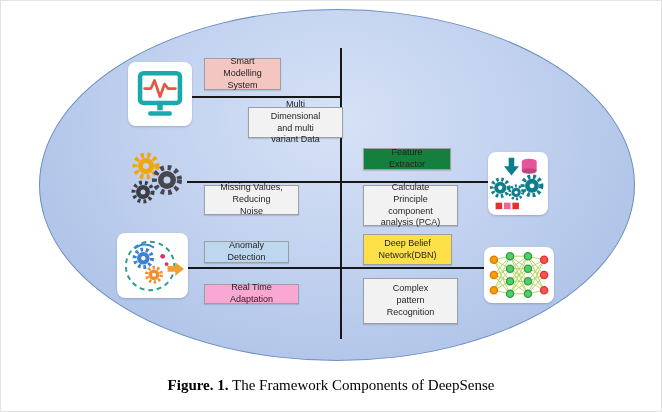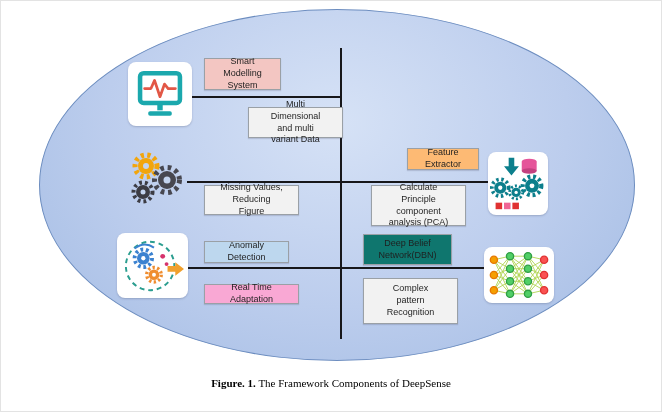--- a/index.html
+++ b/index.html
@@ -12,21 +12,21 @@
   .hline{position:absolute;height:2px;background:#17171a;}
   .box{position:absolute;border:1px solid #9aa0a6;box-sizing:border-box;
        display:flex;align-items:center;justify-content:center;text-align:center;
        font-size:9px;line-height:1.3;color:#1f1f1f;padding:2px 15px;
        box-shadow:0 1px 1px rgba(60,60,90,.18);}
   .box span{white-space:pre-line;}
   .icard{position:absolute;background:#ffffff;border-radius:8px;
          box-shadow:0 1px 2px rgba(50,60,90,.25);display:flex;align-items:center;justify-content:center;}
   .iplain{position:absolute;}
   .caption{position:absolute;left:0;top:376px;width:100%;text-align:center;
-           font-family:"Liberation Serif",serif;font-size:11px;color:#000;}
+           font-family:"Liberation Serif",serif;font-size:15px;color:#000;}
   .caption .bold{font-weight:bold;}
   svg{display:block;}
 </style>
 </head>
 <body>
 
 <div class="page">
 
   <div class="ellipse"></div>
 
@@ -124,38 +124,38 @@
   <div class="box" style="left: 203px; top: 57px; width: 77px; height: 32px; background: rgb(243, 198, 194);">
     <span>Smart Modelling
 System</span>
   </div>
   <div class="box" style="left: 203px; top: 106px; width: 95px; height: 31px; background: rgb(242, 242, 242); margin-left: 44px;">
     <span>Multi Dimensional
 and multi variant Data</span>
   </div>
   <div class="box" style="left: 203px; top: 184px; width: 95px; height: 30px; background: rgb(242, 242, 242);">
     <span>Missing Values,
-Reducing Figure</span>
+Reducing Noise</span>
   </div>
   <div class="box" style="left: 203px; top: 240px; width: 85px; height: 22px; background: rgb(189, 215, 238);">
     <span>Anomaly Detection</span>
   </div>
   <div class="box" style="left: 203px; top: 283px; width: 95px; height: 20px; background: #f9a8d4;">
     <span>Real Time Adaptation</span>
   </div>
 
-  <div class="box" style="left: 362px; top: 147px; width: 72px; height: 22px; background: #fdba74; margin-left: 44px;">
+  <div class="box" style="left: 362px; top: 147px; width: 88px; height: 22px; background: #15803d;">
     <span>Feature Extractor</span>
   </div>
-  <div class="box" style="left: 362px; top: 184px; width: 95px; height: 41px; background: rgb(242, 242, 242); margin-left: 8px;">
+  <div class="box" style="left: 362px; top: 184px; width: 95px; height: 41px; background: rgb(242, 242, 242);">
     <span>Calculate Principle
 component
 analysis (PCA)</span>
   </div>
-  <div class="box" style="left: 362px; top: 233px; width: 89px; height: 31px; background: #0f766e;">
+  <div class="box" style="left: 362px; top: 233px; width: 89px; height: 31px; background: #fde047;">
     <span>Deep Belief
 Network(DBN)</span>
   </div>
   <div class="box" style="left: 362px; top: 277px; width: 95px; height: 46px; background: rgb(242, 242, 242);">
     <span>Complex pattern
 Recognition</span>
   </div>
 
   <div class="caption">
     <span class="bold">Figure. 1.</span><span> The Framework Components of DeepSense</span>

